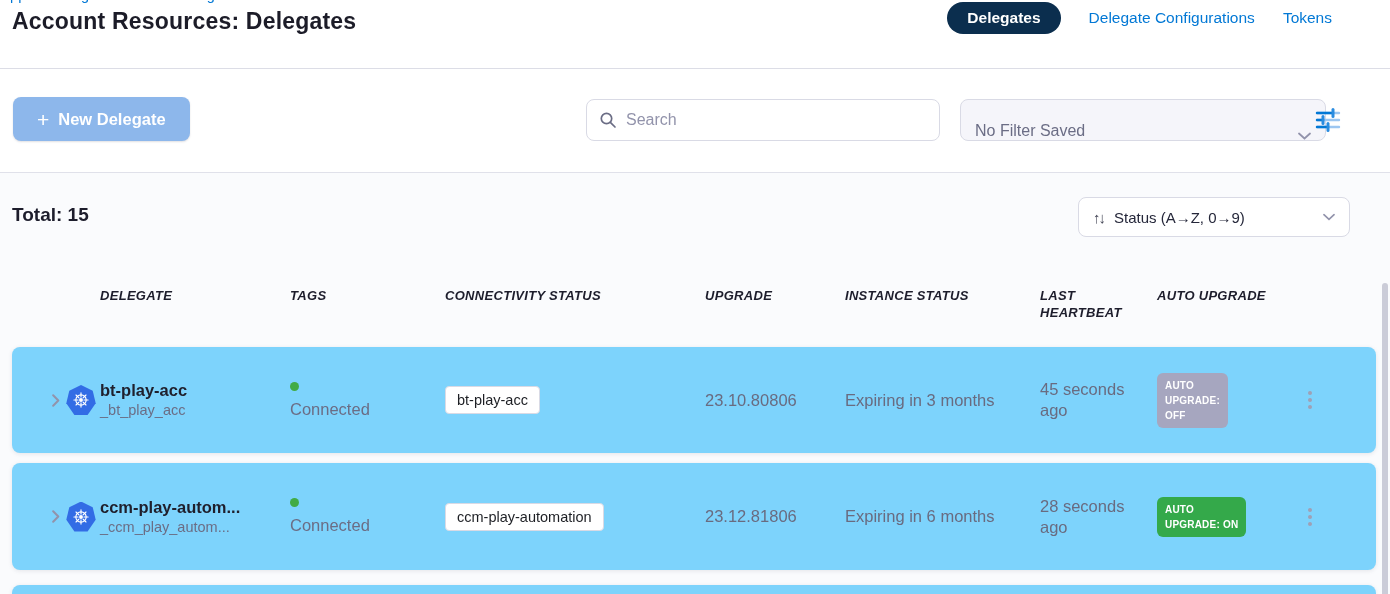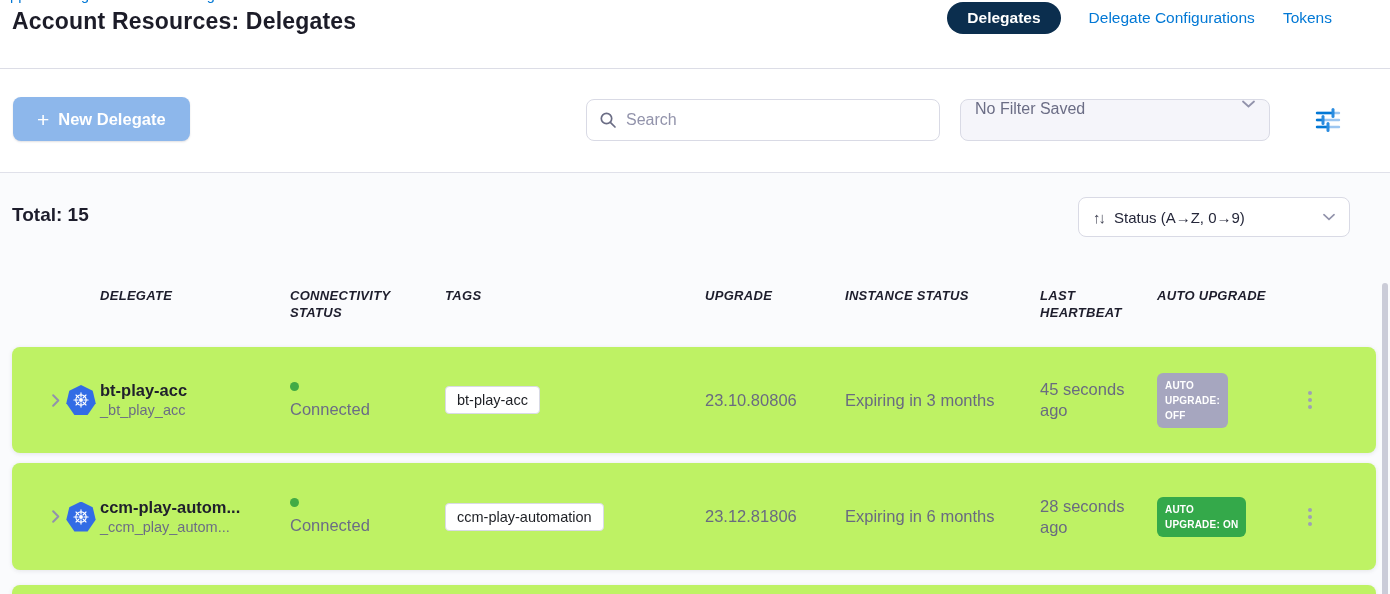--- a/index.html
+++ b/index.html
@@ -18,36 +18,36 @@
   .divider1 { position:absolute; left:0; top:68px; width:1390px; border-top:1px solid #dcdde6; }
   
   .btn-new { position:absolute; left:13px; top:97px; height:44px; padding:0 24px; background:#8db7eb; color:#fff;
     font-size:16.5px; font-weight:600; border:none; border-radius:8px; display:flex; align-items:center; gap:9px; cursor:pointer; font-family:inherit;
     box-shadow:0 1px 2px rgba(96,97,112,.2); }
   .btn-new .plus { font-size:21px; font-weight:500; line-height:1; }
   .searchbox { position:absolute; left:586px; top:99px; width:354px; height:42px; border:1.5px solid #d9dae5; border-radius:8px;
     background:#fff; display:flex; align-items:center; padding:0 12px; gap:9px; }
   .searchbox input { border:none; outline:none; flex:1; font-size:16px; color:#0f766e; font-family:inherit; background:transparent; }
   .searchbox input::placeholder { color:#9293ab; }
-  .filter-select { position:absolute; left:960px; top:99px; width:310px; height:42px; background:#f5f5fa; border:1px solid #d9dae5;
-    border-radius:8px; display:flex; align-items:flex-start; justify-content:space-between; padding:0 14px; cursor:pointer; }
+  .filter-select { position:absolute; left:960px; top:99px; width:366px; height:42px; background:#f5f5fa; border:1px solid #d9dae5;
+    border-radius:8px; display:flex; align-items:flex-end; justify-content:space-between; padding:0 14px; cursor:pointer; }
   .filter-select .val { font-size:16px; color:#6b6d85; }
   .sliders-icon { position:absolute; left:1314px; top:106px; width:28px; height:28px; cursor:pointer; }
   
   .content-bg { position:absolute; left:0; top:172px; width:1390px; height:422px; background:#fafbfd; border-top:1px solid #e0e1ea; }
   .total { position:absolute; left:12px; top:204px; font-size:19px; font-weight:700; color:#1d1d2c; }
   .sort-select { position:absolute; left:1078px; top:197px; width:272px; height:40px; background:#fff; border:1px solid #d9dae5;
     border-radius:8px; display:flex; align-items:center; padding:0 14px; gap:10px; cursor:pointer; }
   .sort-select .arrows { font-size:15px; color:#484a5a; letter-spacing:-2px; }
   .sort-select .val { font-size:15px; color:#25273a; flex:1; }
   
   .tgrid { display:grid; grid-template-columns:88px 190px 155px 260px 140px 195px 117px 133px 1fr; align-items:center; }
   .thead { position:absolute; left:12px; top:287px; width:1364px; align-items:start; }
   .thead .th { font-size:13px; font-weight:700; color:#1d1d2c; letter-spacing:.3px; line-height:17px; padding-right:12px;font-style:italic; }
-  .row-card { position:absolute; left:12px; width:1364px; background:#bef264; border-radius:8px; box-shadow:0 1px 4px rgba(96,97,112,.14); }
+  .row-card { position:absolute; left:12px; width:1364px; background:#7dd3fc; border-radius:8px; box-shadow:0 1px 4px rgba(96,97,112,.14); }
   .row1 { top:347px; height:106px; }
   .row2 { top:463px; height:107px; }
   .row3 { top:585px; height:40px; }
   .row-card .tgrid { height:100%; }
   .cell-expand { display:flex; align-items:center; justify-content:flex-end; gap:3px; padding-right:4px; }
   .chev-right { cursor:pointer; display:flex; }
   .k8s-icon { width:30px; height:30px; background:#326ce5; display:flex; align-items:center; justify-content:center;
     clip-path:polygon(50% 0%, 89% 19%, 99% 61%, 72% 100%, 28% 100%, 1% 61%, 11% 19%); }
   .name-cell .nm { font-size:16.5px; font-weight:700; color:#1f1f2c; line-height:20px; }
   .name-cell .id { font-size:14.5px; color:#6b6d85; line-height:19px; margin-top:1px; }
@@ -129,22 +129,22 @@
   <span style="display:flex">
     <svg width="12" height="8" viewBox="0 0 13 8" fill="none" stroke="#9293ab" stroke-width="1.8" stroke-linecap="round">
         <path d="M1 1.5 L6.5 6.5 L12 1.5"></path>
       </svg>
   </span>
 </div>
 
 <div class="tgrid thead">
   <div></div>
   <div class="th">DELEGATE</div>
+  <div class="th">TAGS</div>
   <div class="th">CONNECTIVITY STATUS</div>
-  <div class="th">TAGS</div>
   <div class="th">UPGRADE</div>
   <div class="th">INSTANCE STATUS</div>
   <div class="th">LAST HEARTBEAT</div>
   <div class="th">AUTO UPGRADE</div>
   <div></div>
 </div>
 
 <div class="row-card row1">
   <div class="tgrid">
     <div class="cell-expand">

